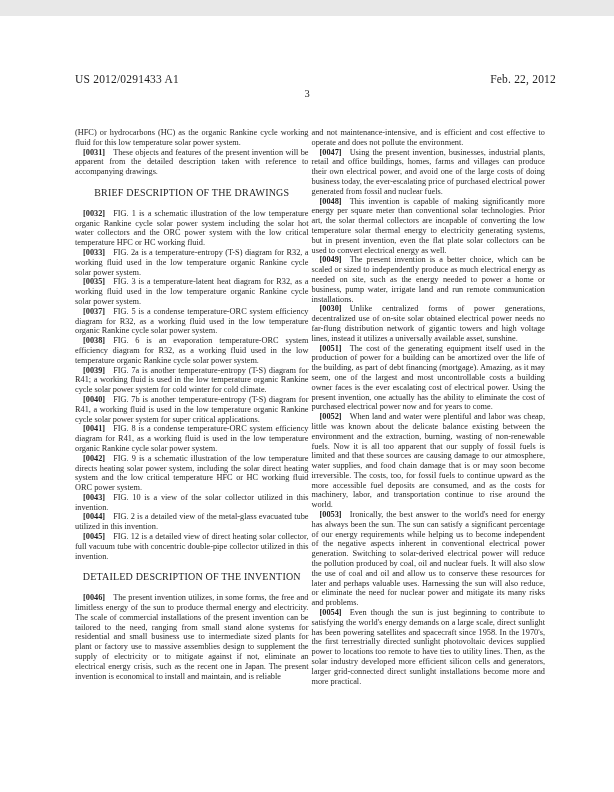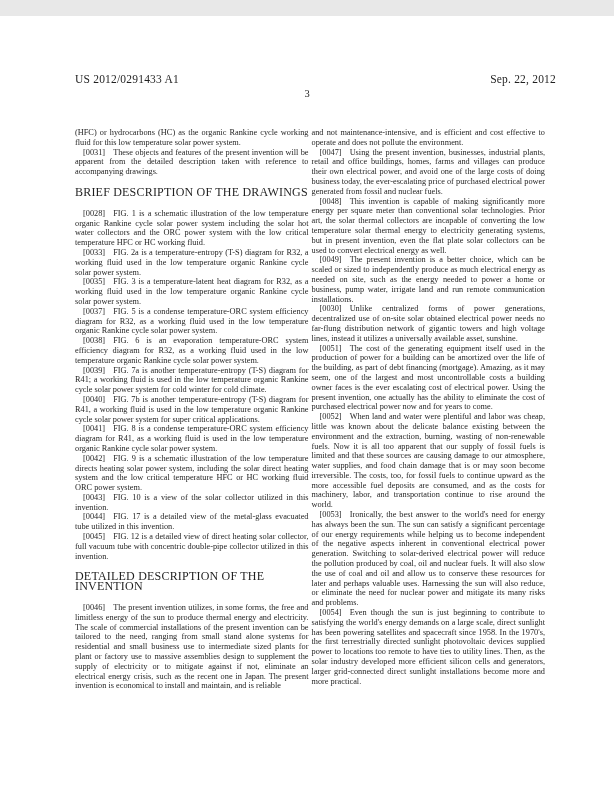--- a/index.html
+++ b/index.html
@@ -40,52 +40,52 @@
     display: flex;
     gap: 3px;
   }
   .col {
     width: 233.5px;
     font-size: 8.3px;
     line-height: 9.8px;
     text-align: justify;
   }
   .col p { margin: 0; }
-  .p-tag { font-weight: normal; padding-right: 8px; padding-left: 8px; }
+  .p-tag { font-weight: bold; padding-right: 8px; padding-left: 8px; }
   .sec-heading {
-    text-align: left;
+    text-align: center;
     margin: 11px 0 11px 0;
-    font-size: 12px;
+    font-size: 10px;
     font-weight: normal;
     letter-spacing: 0.2px;
   }
 </style>
 </head>
 <body>
 
 <div class="page">
 
   <div class="header">
     <span>US 2012/0291433 A1</span>
-    <span>Sep. 22, 2012</span>
+    <span>Feb. 22, 2012</span>
   </div>
 
   <div class="page-num">3</div>
 
   <div class="columns">
 
     <div class="col">
 
         <p><span>(HFC) or hydrocarbons (HC) as the organic Rankine cycle working fluid for this low temperature solar power system.</span></p>
 
         <p><span class="p-tag">[0031]</span><span>These objects and features of the present invention will be apparent from the detailed description taken with reference to accompanying drawings.</span></p>
 
         <h2 class="sec-heading">BRIEF DESCRIPTION OF THE DRAWINGS</h2>
 
-        <p><span class="p-tag">[0028]</span><span>FIG. 1 is a schematic illustration of the low temperature organic Rankine cycle solar power system including the solar hot water collectors and the ORC power system with the low critical temperature HFC or HC working fluid.</span></p>
+        <p><span class="p-tag">[0032]</span><span>FIG. 1 is a schematic illustration of the low temperature organic Rankine cycle solar power system including the solar hot water collectors and the ORC power system with the low critical temperature HFC or HC working fluid.</span></p>
 
         <p><span class="p-tag">[0033]</span><span>FIG. 2a is a temperature-entropy (T-S) diagram for R32, a working fluid used in the low temperature organic Rankine cycle solar power system.</span></p>
 
 
         <p><span class="p-tag">[0035]</span><span>FIG. 3 is a temperature-latent heat diagram for R32, as a working fluid used in the low temperature organic Rankine cycle solar power system.</span></p>
 
 
         <p><span class="p-tag">[0037]</span><span>FIG. 5 is a condense temperature-ORC system efficiency diagram for R32, as a working fluid used in the low temperature organic Rankine cycle solar power system.</span></p>
 
         <p><span class="p-tag">[0038]</span><span>FIG. 6 is an evaporation temperature-ORC system efficiency diagram for R32, as a working fluid used in the low temperature organic Rankine cycle solar power system.</span></p>
@@ -93,21 +93,21 @@
         <p><span class="p-tag">[0039]</span><span>FIG. 7a is another temperature-entropy (T-S) diagram for R41; a working fluid is used in the low temperature organic Rankine cycle solar power system for cold winter for cold climate.</span></p>
 
         <p><span class="p-tag">[0040]</span><span>FIG. 7b is another temperature-entropy (T-S) diagram for R41, a working fluid is used in the low temperature organic Rankine cycle solar power system for super critical applications.</span></p>
 
         <p><span class="p-tag">[0041]</span><span>FIG. 8 is a condense temperature-ORC system efficiency diagram for R41, as a working fluid is used in the low temperature organic Rankine cycle solar power system.</span></p>
 
         <p><span class="p-tag">[0042]</span><span>FIG. 9 is a schematic illustration of the low temperature directs heating solar power system, including the solar direct heating system and the low critical temperature HFC or HC working fluid ORC power system.</span></p>
 
         <p><span class="p-tag">[0043]</span><span>FIG. 10 is a view of the solar collector utilized in this invention.</span></p>
 
-        <p><span class="p-tag">[0044]</span><span>FIG. 17 is a detailed view of the metal-glass evacuated tube utilized in this invention.</span></p>
+        <p><span class="p-tag">[0044]</span><span>FIG. 2 is a detailed view of the metal-glass evacuated tube utilized in this invention.</span></p>
 
         <p><span class="p-tag">[0045]</span><span>FIG. 12 is a detailed view of direct heating solar collector, full vacuum tube with concentric double-pipe collector utilized in this invention.</span></p>
 
         <h2 class="sec-heading">DETAILED DESCRIPTION OF THE INVENTION</h2>
 
         <p><span class="p-tag">[0046]</span><span>The present invention utilizes, in some forms, the free and limitless energy of the sun to produce thermal energy and electricity. The scale of commercial installations of the present invention can be tailored to the need, ranging from small stand alone systems for residential and small business use to intermediate sized plants for plant or factory use to massive assemblies design to supplement the supply of electricity or to mitigate against if not, eliminate an electrical energy crisis, such as the recent one in Japan. The present invention is economical to install and maintain, and is reliable</span></p>
       </div>
 
     <div class="col">
 

